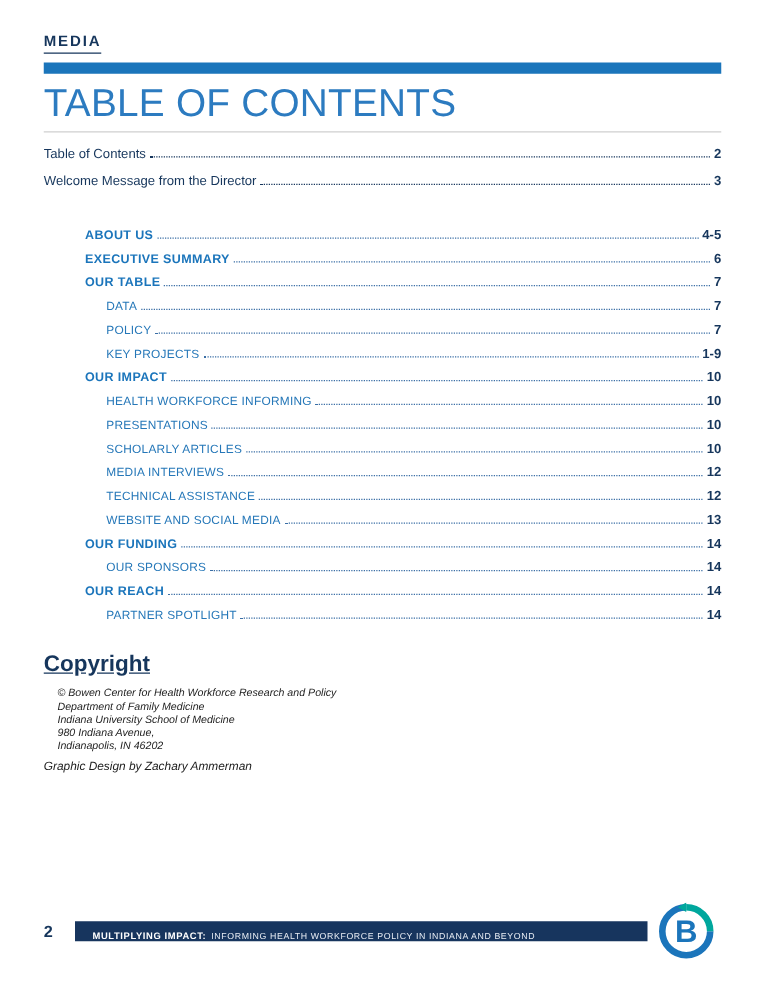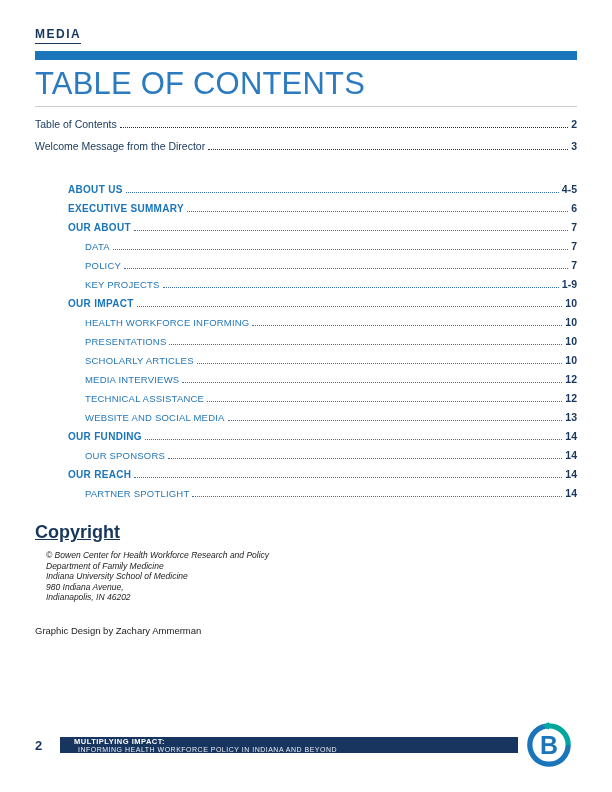--- a/index.html
+++ b/index.html
@@ -70,40 +70,40 @@
     text-decoration: underline;
   }
   .copyright-lines { padding-left: 11px; }
   .copyright-line {
     font-style: italic;
     font-size: 8.5px;
     line-height: 10.5px;
     color: #1c1c1c;
   }
   .design-credit {
-    margin-top: 22px;
+    margin-top: 6px;
     font-size: 9.5px;
     color: #1c1c1c;
+    font-style: italic;
   }
 
   
   .footer { position: absolute; left: 0; right: 0; bottom: 24px; height: 46px; }
   .footer-page-num {
     position: absolute; left: 35px; top: 50%; transform: translateY(-50%);
     color: #16365C; font-weight: bold; font-size: 13px;
   }
   .footer-bar {
     position: absolute; left: 60px; right: 94px; top: 50%; transform: translateY(-50%);
     height: 16px; background: #17355E;
-    display: flex; align-items: flex-start;
+    display: flex; align-items: flex-end;
     padding-left: 14px;
     color: #ffffff;
     white-space: nowrap;
     overflow: hidden;
-    flex-direction: column;
   }
   .footer-bar-bold { font-size: 7.5px; font-weight: bold; letter-spacing: 0.5px; }
   .footer-bar-text { font-size: 7px; letter-spacing: 0.5px; margin-left: 4px; color: #e8edf4; }
   .footer-logo {
     position: absolute; right: 40px; top: 50%; transform: translateY(-50%);
     width: 46px; height: 46px;
   }
   .footer-logo svg { width: 100%; height: 100%; display: block; }
 </style>
 </head>
@@ -133,21 +133,21 @@
       <span class="toc-label">ABOUT US</span>
       <span class="leader"></span>
       <span class="toc-page">4-5</span>
     </div>
       <div class="toc-row lvl1">
       <span class="toc-label">EXECUTIVE SUMMARY</span>
       <span class="leader"></span>
       <span class="toc-page">6</span>
     </div>
       <div class="toc-row lvl1">
-      <span class="toc-label">OUR ABOUT</span>
+      <span class="toc-label">OUR TABLE</span>
       <span class="leader"></span>
       <span class="toc-page">7</span>
     </div>
       <div class="toc-row lvl2">
       <span class="toc-label">DATA</span>
       <span class="leader"></span>
       <span class="toc-page">7</span>
     </div>
       <div class="toc-row lvl2">
       <span class="toc-label">POLICY</span>

